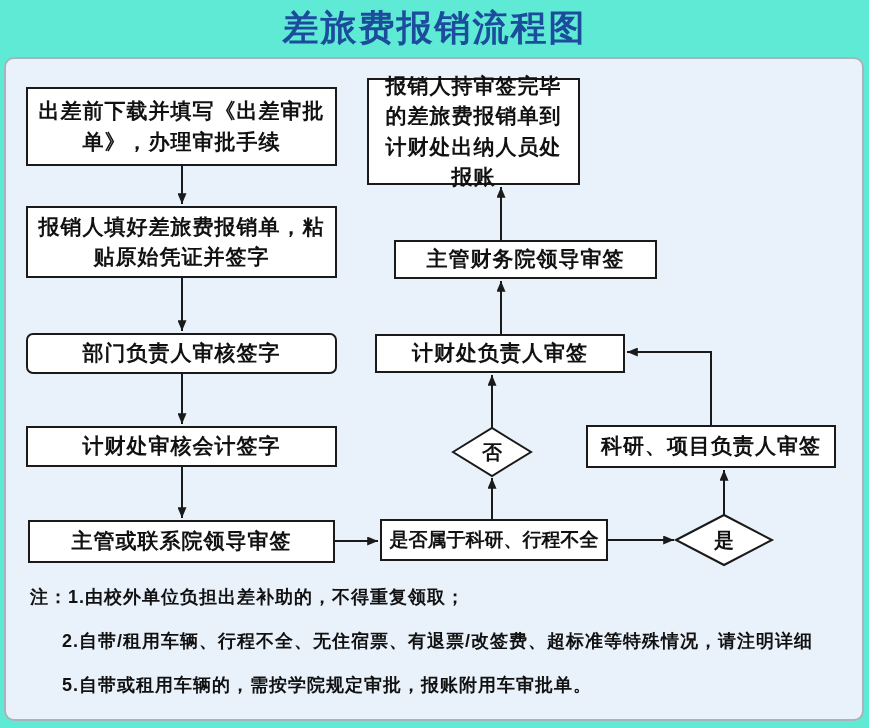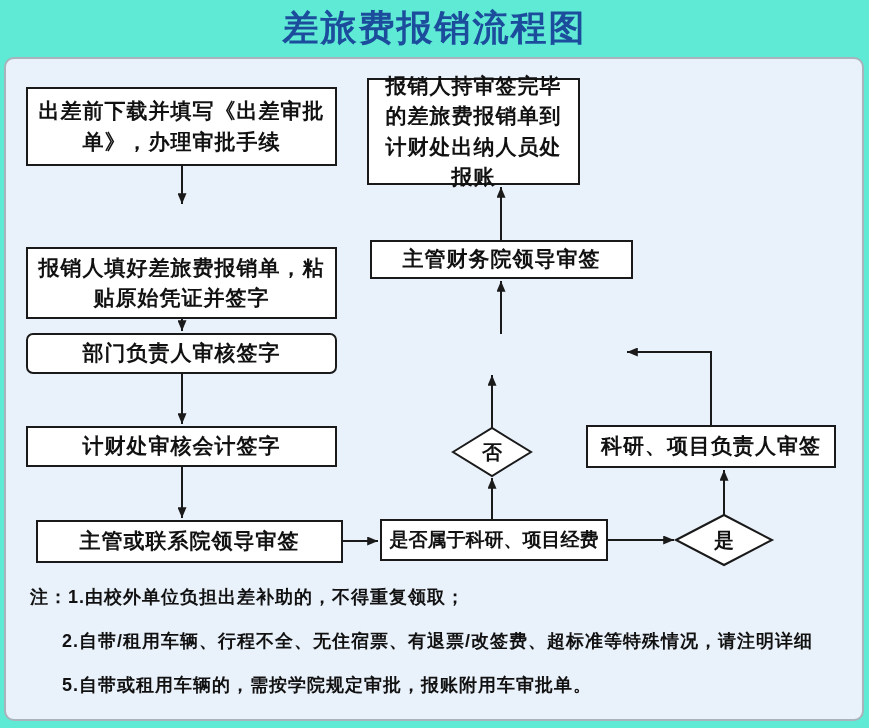--- a/index.html
+++ b/index.html
@@ -73,36 +73,37 @@
     <line x1="608" y1="540" x2="674" y2="540" marker-end="url(#arrow)"></line>
     <line x1="724" y1="515" x2="724" y2="470" marker-end="url(#arrow)"></line>
     <polyline points="711,425 711,352 627,352" marker-end="url(#arrow)"></polyline>
 
     <polygon class="diamond" points="453,452 492,428 531,452 492,476"></polygon>
     <polygon class="diamond" points="676,540 724,515 772,540 724,565"></polygon>
   </svg>
 
   <div class="box" style="left:26px;top:78px;width:311px;height:79px;margin-top:9px;">出差前下载并填写《出差审批单》，办理审批手续</div>
 
-  <div class="box" style="left:26px;top:206px;width:311px;height:72px;margin-top:41px;">报销人填好差旅费报销单，粘贴原始凭证并签字</div>
+  <div class="box" style="left:26px;top:206px;width:311px;height:72px;">报销人填好差旅费报销单，粘贴原始凭证并签字</div>
 
   <div class="box" style="left:26px;top:333px;width:311px;height:41px;border-radius:7px;">部门负责人审核签字</div>
 
   <div class="box" style="left:26px;top:426px;width:311px;height:41px;">计财处审核会计签字</div>
 
-  <div class="box" style="left:28px;top:520px;width:307px;height:43px;margin-left:8px;">主管或联系院领导审签</div>
+  <div class="box" style="left:28px;top:520px;width:307px;height:43px;">主管或联系院领导审签</div>
 
   <div class="box" style="left:367px;top:78px;width:213px;height:107px;">报销人持审签完毕的差旅费报销单到计财处出纳人员处报账</div>
 
-  <div class="box" style="left:370px;top:240px;width:263px;height:39px;">主管财务院领导审签</div>
+  <div class="box" style="left:394px;top:240px;width:263px;height:39px;">主管财务院领导审签</div>
 
+  <div class="box" style="left:375px;top:334px;width:250px;height:39px;">计财处负责人审签</div>
 
   <div class="box" style="left:586px;top:425px;width:250px;height:43px;">科研、项目负责人审签</div>
 
-  <div class="box small" style="left:380px;top:519px;width:228px;height:42px;">是否属于科研、项目经费</div>
+  <div class="box small" style="left:380px;top:519px;width:228px;height:42px;">是否属于科研、行程不全</div>
 
   <div class="dlabel" style="left:467px;top:438px;width:50px;height:28px;">否</div>
 
   <div class="dlabel" style="left:699px;top:526px;width:50px;height:28px;">是</div>
 
   <div class="notes">
     <div>注：1.由校外单位负担出差补助的，不得重复领取；</div>
     <div class="note-indent">2.自带/租用车辆、行程不全、无住宿票、有退票/改签费、超标准等特殊情况，请注明详细</div>
     <div class="note-indent">5.自带或租用车辆的，需按学院规定审批，报账附用车审批单。</div>
   </div>

